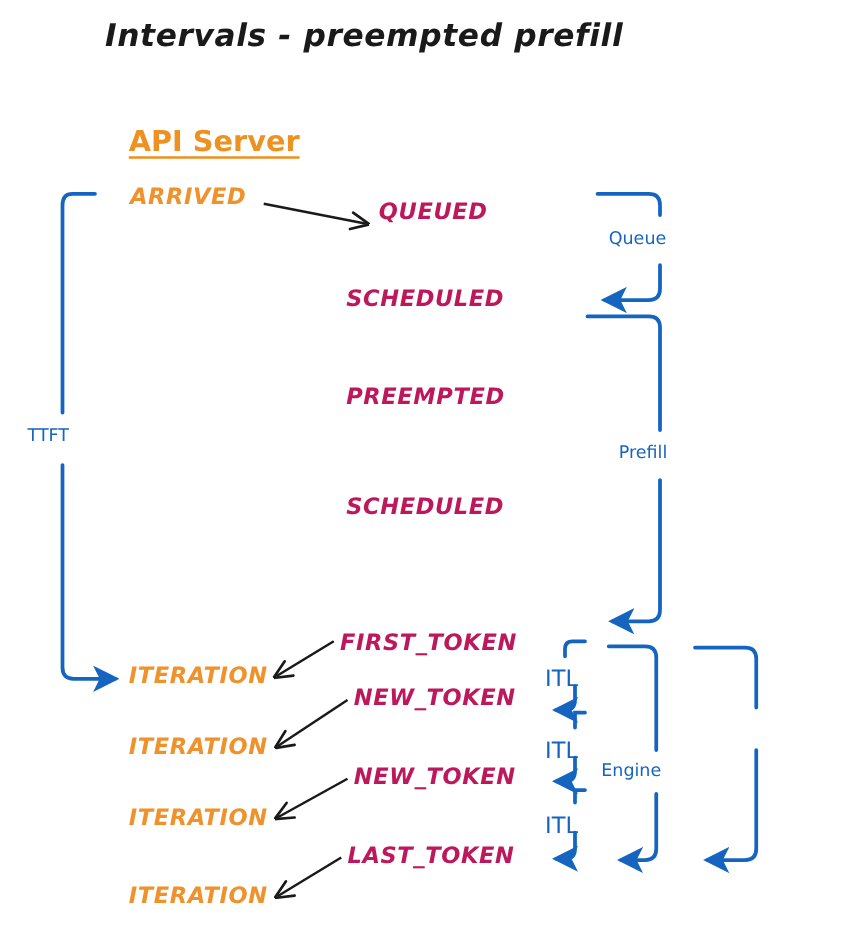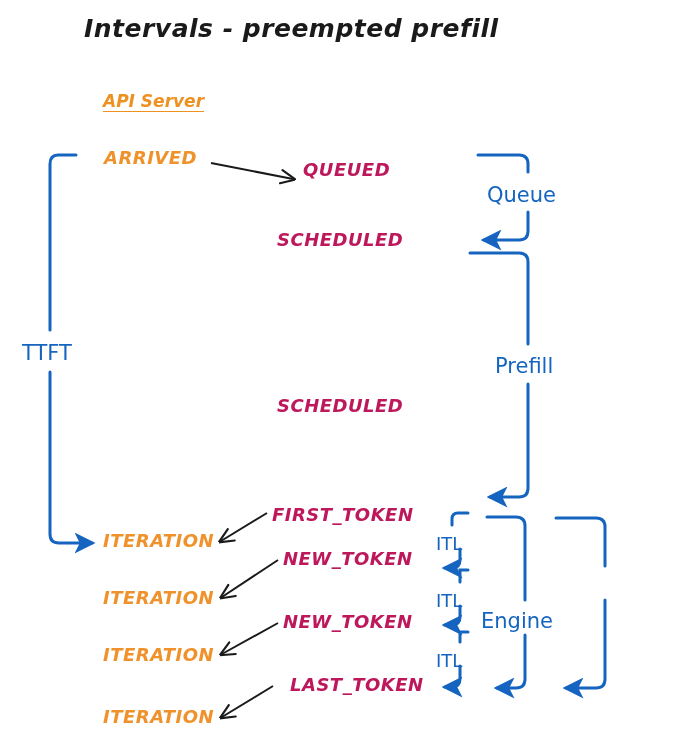--- a/index.html
+++ b/index.html
@@ -23,46 +23,46 @@
     font-size: 25px;
     font-weight: 700;
     font-style: italic;
     color: #1a1a1a;
     letter-spacing: 0.5px;
     white-space: nowrap;
   }
   .col-head {
     position: absolute;
     font-family: "DejaVu Sans", sans-serif;
-    font-size: 17px;
-    font-style: italic;
+    font-size: 23px;
     font-weight: 600;
     text-decoration: underline;
     text-underline-offset: 4px;
     white-space: nowrap;
+    margin-top: 10px;
   }
   .col-head.api { left: 103px; top: 91px; color: #ED9121; }
   .col-head.engine { left: 288px; top: 91px; color: #E8110F; }
 
   .state {
     position: absolute;
     font-family: "DejaVu Sans", sans-serif;
     font-size: 18px;
     font-style: italic;
     font-weight: 600;
     white-space: nowrap;
     letter-spacing: 0.5px;
   }
   .state.orange { color: #F0922B; }
   .state.red { color: #be185d; }
 
   .blabel {
     position: absolute;
     font-family: "DejaVu Sans", sans-serif;
-    font-size: 21px;
+    font-size: 14px;
     color: #1565C0;
     white-space: nowrap;
   }
   .blabel.small { font-size: 18px; }
 
   svg.overlay {
     position: absolute;
     left: 0;
     top: 0;
     width: 679px;
@@ -80,25 +80,26 @@
   <div class="col-head api">API Server</div>
 
   <div class="state orange" style="left:104px; top:147px;">ARRIVED</div>
   <div class="state orange" style="left:103px; top:530px;">ITERATION</div>
   <div class="state orange" style="left:103px; top:587px;">ITERATION</div>
   <div class="state orange" style="left:103px; top:644px;">ITERATION</div>
   <div class="state orange" style="left:103px; top:706px;">ITERATION</div>
 
   <div class="state red" style="left:303px; top:159px;">QUEUED</div>
   <div class="state red" style="left:277px; top:229px;">SCHEDULED</div>
+  <div class="state red" style="left:277px; top:307px;">PREEMPTED</div>
   <div class="state red" style="left:277px; top:395px;">SCHEDULED</div>
   <div class="state red" style="left:272px; top:504px;">FIRST_TOKEN</div>
   <div class="state red" style="left:283px; top:548px;">NEW_TOKEN</div>
   <div class="state red" style="left:283px; top:611px;">NEW_TOKEN</div>
-  <div class="state red" style="left:278px; top:674px;margin-left:12px;">LAST_TOKEN</div>
+  <div class="state red" style="left:278px; top:674px;">LAST_TOKEN</div>
 
   <div class="blabel" style="left:22px;  top:341px;">TTFT</div>
   <div class="blabel" style="left:487px; top:183px;">Queue</div>
   <div class="blabel" style="left:495px; top:354px;">Prefill</div>
   <div class="blabel" style="left:481px; top:609px;">Engine</div>
   <div class="blabel small" style="left:436px; top:533px;">ITL</div>
   <div class="blabel small" style="left:436px; top:590px;">ITL</div>
   <div class="blabel small" style="left:436px; top:650px;">ITL</div>
 
   <svg class="overlay" viewBox="0 0 679 750">

